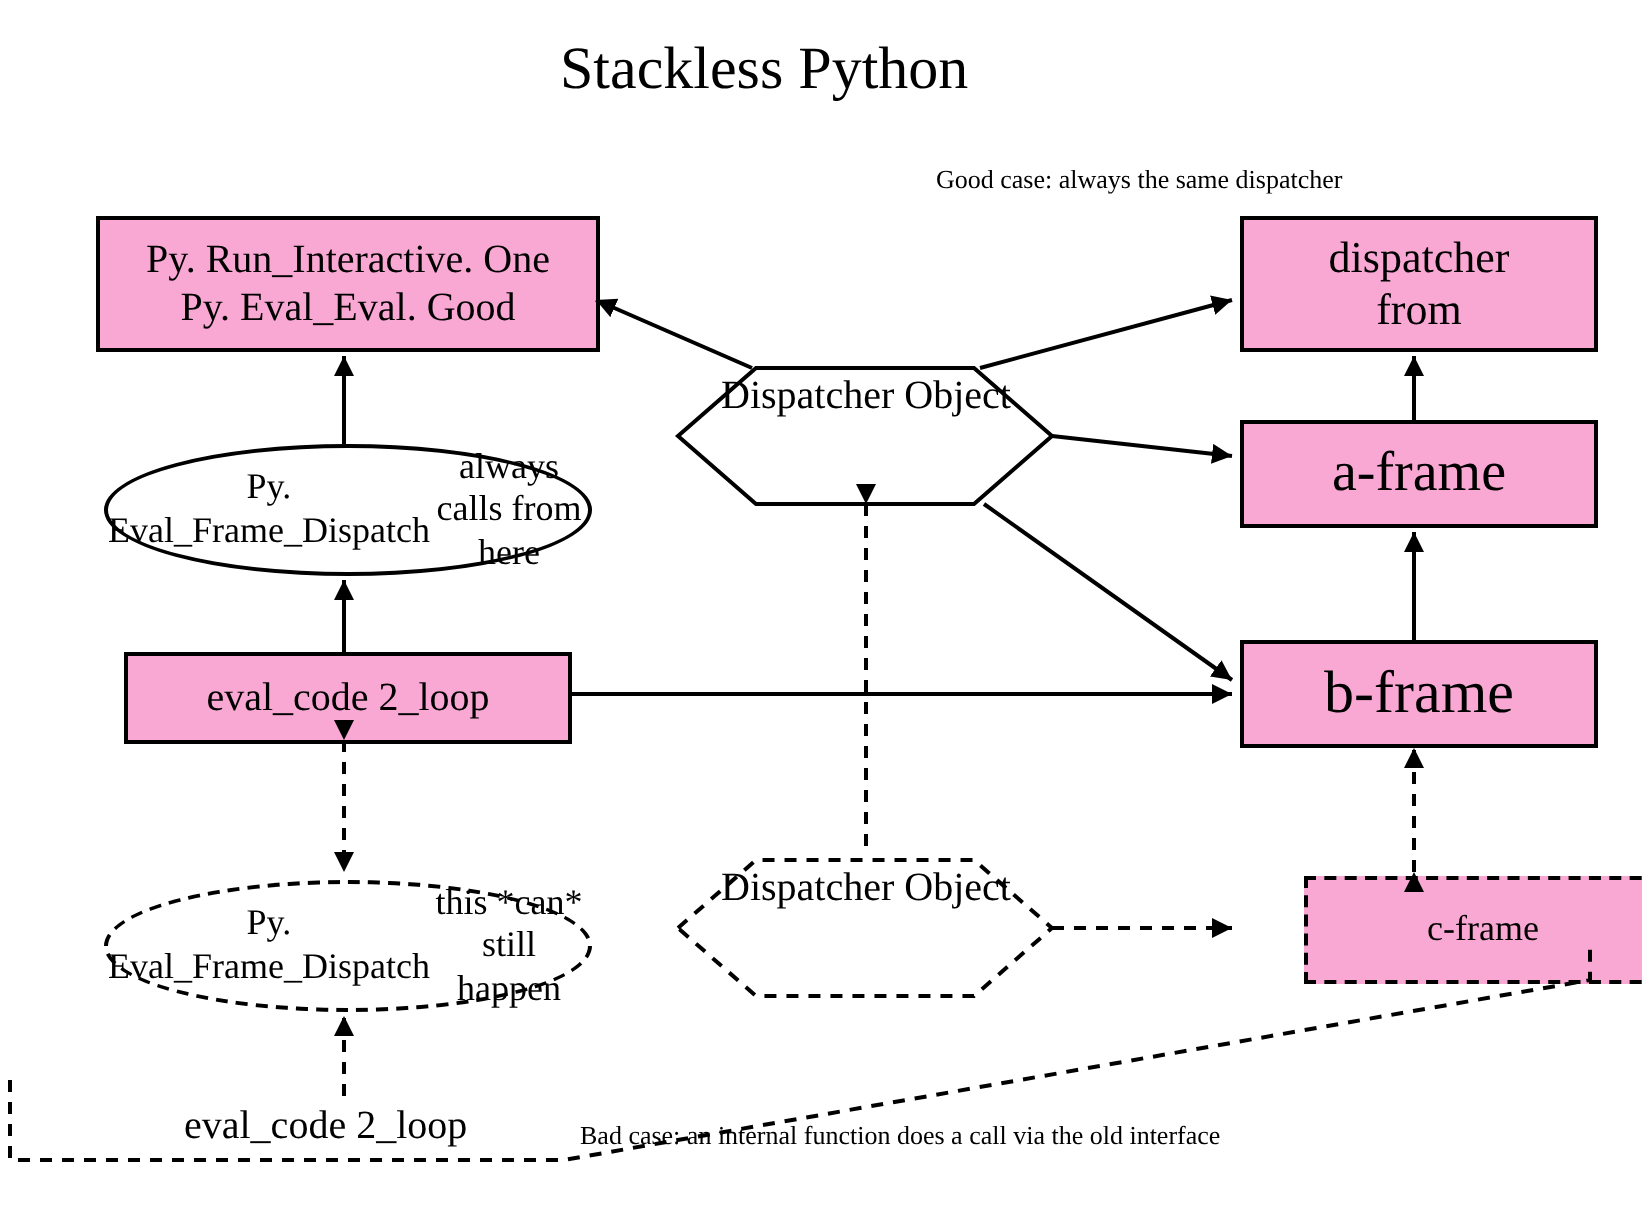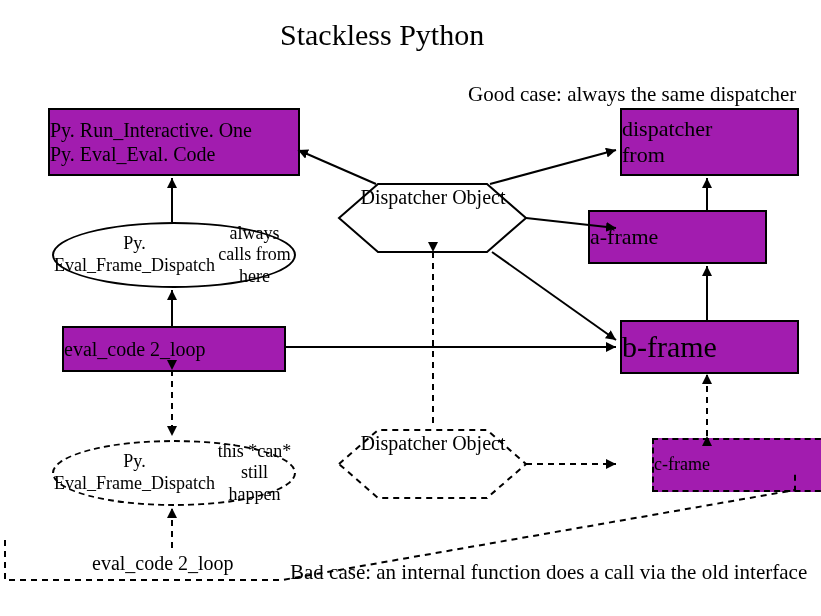--- a/index.html
+++ b/index.html
@@ -1,46 +1,46 @@
 <!DOCTYPE html>
 <html><head>
 <meta charset="utf-8">
 <style>
   html,body{margin:0;padding:0;background:#fff;font-family:"Times New Roman",Times,serif}
   #stage{position:relative;width:821px;height:600px}
   .title{position:absolute;font-size:30px;text-align:center}
-  .note{position:absolute;font-size:21px}
-  .box{position:absolute;border:2px solid #000;text-align:center;display:flex;flex-direction:column;justify-content:center;align-items:flex-start;font-size:20px;line-height:1.2;background:#a21caf}
+  .note{position:absolute;font-size:13px}
+  .box{position:absolute;border:2px solid #000;text-align:center;display:flex;flex-direction:column;justify-content:center;align-items:center;font-size:20px;line-height:1.2;background:#f9a8d4}
   .box.dashed{border-style:dashed}
   .ellipse{position:absolute;border:2px solid #000;border-radius:50%;text-align:center;display:flex;flex-direction:row;justify-content:center;align-items:center;font-size:18px;line-height:1.2;background:#fff}
   .ellipse.dashed{border-style:dashed}
   .plain{position:absolute;text-align:center;font-size:20px}
   svg{position:absolute;left:0;top:0;pointer-events:none}
   text{font-family:"Times New Roman",Times,serif}
 </style>
 </head>
 <body>
 
 <div id="stage">
 
   <div class="title" style="left:280px;top:18px">Stackless Python</div>
 
   <div class="note" style="left:468px;top:82px">Good case: always the same dispatcher</div>
 
   <div class="box" style="left:48px;top:108px;width:248px;height:64px">
     <div>Py. Run_Interactive. One</div>
-    <div>Py. Eval_Eval. Code</div>
+    <div>Py. Eval_Eval. Good</div>
   </div>
 
   <div class="box" style="left:620px;top:108px;width:175px;height:64px;font-size:22px">
     <div>dispatcher</div>
     <div>from</div>
   </div>
 
-  <div class="box" style="left:588px;top:210px;width:175px;height:50px;font-size:22px">a-frame</div>
+  <div class="box" style="left:620px;top:210px;width:175px;height:50px;font-size:28px">a-frame</div>
 
   <div class="box" style="left:620px;top:320px;width:175px;height:50px;font-size:30px">b-frame</div>
 
   <div class="box dashed" style="left:652px;top:438px;width:175px;height:50px;font-size:18px">c-frame</div>
 
   <div class="ellipse" style="left:52px;top:222px;width:240px;height:62px">
     <div>Py. Eval_Frame_Dispatch</div>
     <div>always calls from here</div>
   </div>
 

